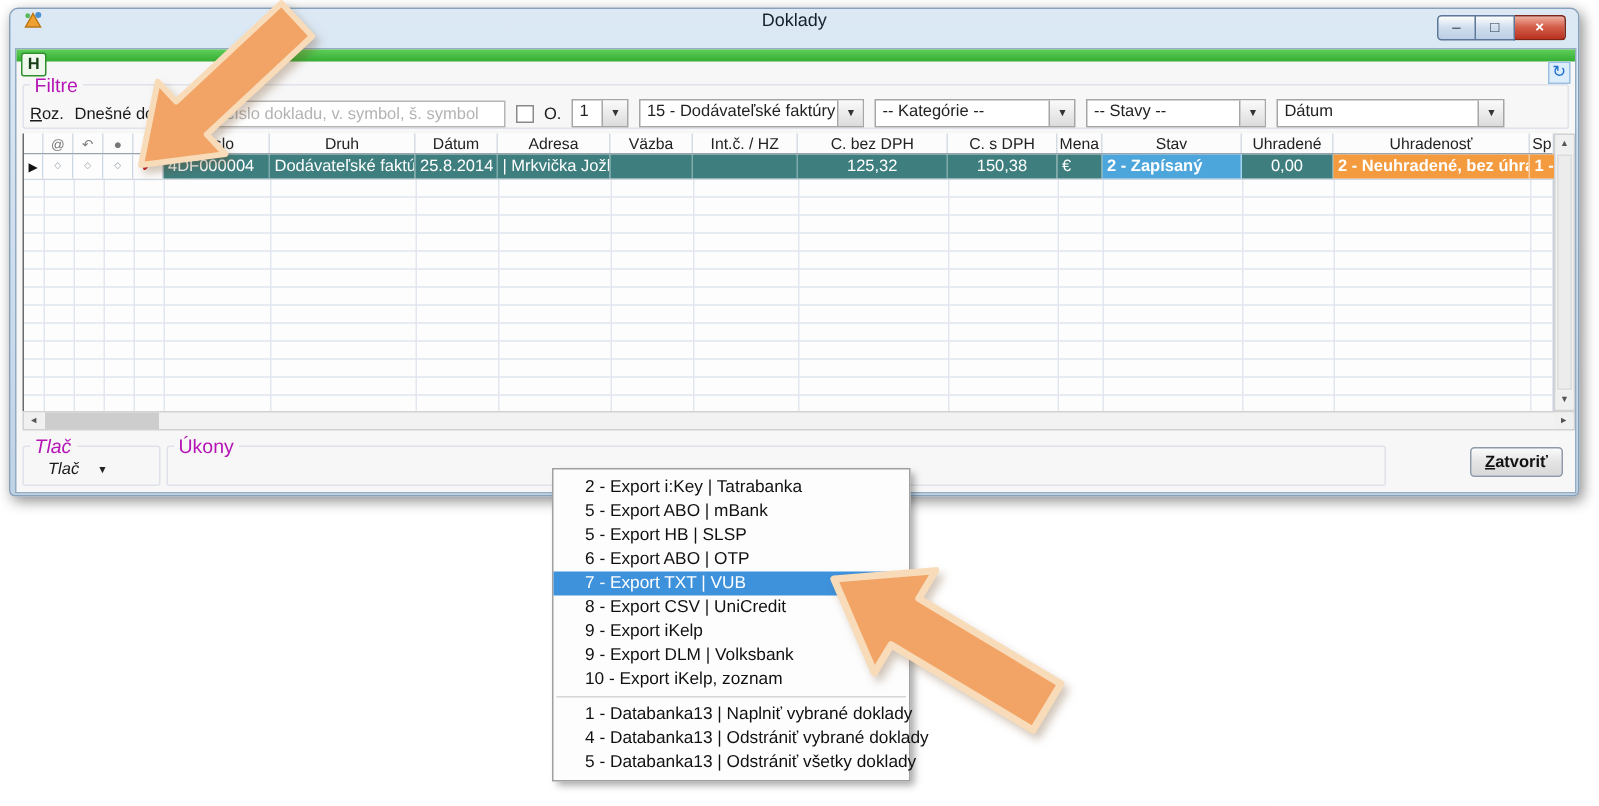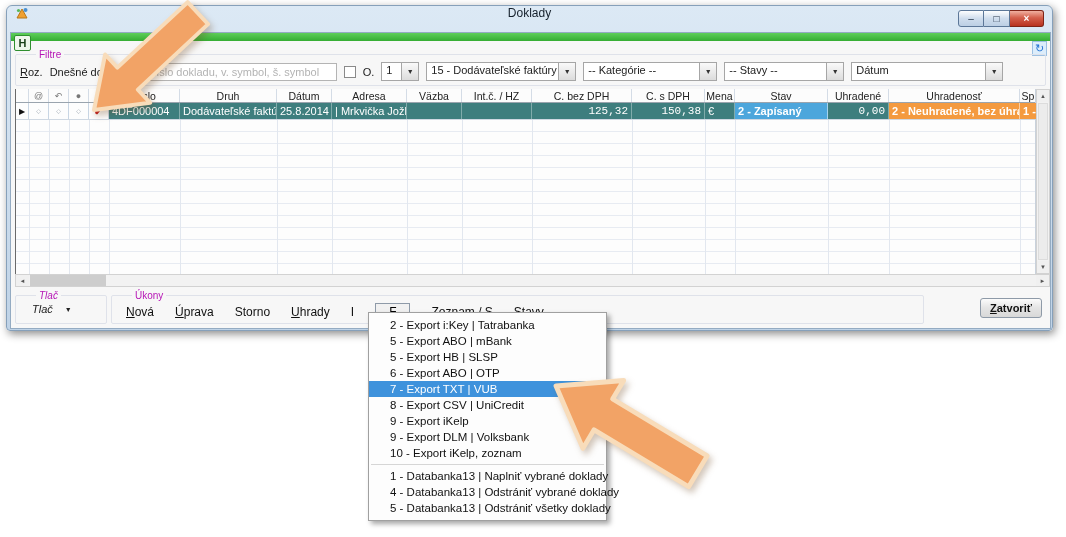--- a/index.html
+++ b/index.html
@@ -29,21 +29,21 @@
 
   .greenbar { position:absolute; left:0; top:0; right:0; height:8px; background:linear-gradient(#5ecf5a,#35ad33); }
   .hbtn { position:absolute; left:3px; top:2px; width:17px; height:16px; background:#eef8ec;
     border:1px solid #2f8f2f; border-radius:2px; font-weight:bold; font-size:11px; color:#173f17;
     display:flex; align-items:center; justify-content:center; z-index:2; }
   .sync { position:absolute; right:3px; top:8px; width:15px; height:15px; background:#dcedfb;
     border:1px solid #9cc0e2; color:#1f6fd0; font-size:11px; line-height:13px; text-align:center; }
 
   
   fieldset.group { border:1px solid #dfe2ea; border-radius:2px; background:transparent; }
-  fieldset.group legend { color:#b515b5; font-size:10px; padding:0 3px; margin-left:20px; }
+  fieldset.group legend { color:#b515b5; font-size:13px; padding:0 3px; margin-left:4px; }
   .filtre { position:absolute; left:4px; top:16px; width:1031px; height:37px; }
   .filtre .frow { display:flex; align-items:center; gap:7px; padding:2px 4px 0 4px; }
   .accel::first-letter { text-decoration:underline; }
   .lbl { white-space:nowrap; }
   .search-input { width:192px; height:18px; border:1px solid #b4b4b4; font-size:11px; padding:0 5px;
     font-family:"Liberation Sans", sans-serif; color:#333; }
   .search-input::placeholder { color:#b3b3b3; }
   .cb { width:12px; height:12px; border:1px solid #8a8a8a; background:#fff; display:inline-block; }
   .combo { display:flex; align-items:stretch; border:1px solid #a6a6a6; background:#fff; height:19px; }
   .combo-text { flex:1; padding:1px 4px 0 4px; white-space:nowrap; overflow:hidden; color:#222; }
@@ -62,21 +62,21 @@
   .gr > div:nth-child(16){width:61px}.gr > div:nth-child(17){width:131px}.gr > div:nth-child(18){width:17px}
   .ghead { height:14px; line-height:14px; background:#fcfcfc; border-bottom:1px solid #9aa4ae; }
   .ghead > div { text-align:center; border-right:1px solid #d4dce6; color:#222; font-size:10.5px; }
   .ghead .hicon { color:#777; font-size:9px; }
   .grow-data { height:17px; line-height:17px; border-bottom:1px solid #cfd8e2; }
   .grow-data > div { border-right:1px solid #c9d6e4; padding:0 3px; }
   .cell-white { background:#fdfdfd; text-align:center; color:#98a2ac; font-size:6px; padding:0 !important; }
   .cell-sel { background:#fdfdfd; text-align:center; color:#111; font-size:8px; padding:0 !important; }
   .cell-check { background:#fdfdfd; text-align:center; color:#c42020; font-size:11px; font-weight:bold; padding:0 !important; }
   .cell-teal { background:#3e7e7e; color:#fff; border-right:1px solid rgba(255,255,255,.35) !important; }
-  .num { text-align:right;font-family:Liberation Mono, monospace; }
+  .num { text-align:center; }
   .cell-stav { background:#4ca6dc; color:#fff; font-weight:bold; border-right:1px solid rgba(255,255,255,.5) !important; }
   .cell-orange { background:#f49a3f; color:#fff; font-weight:bold; border-right:1px solid rgba(255,255,255,.5) !important; }
   .empty-rows { position:relative; height:154px;
     background:repeating-linear-gradient(to bottom, transparent 0 11px, #e7ebf2 11px 12px); }
   .empty-rows i { position:absolute; top:0; bottom:0; width:1px; background:#e2e7ef; }
 
   
   .hscroll { position:absolute; left:4px; top:241px; width:1035px; height:13px; background:#f2f2f2;
     border:1px solid #d2d2d2; display:flex; align-items:center; }
   .vscroll { position:absolute; left:1025px; top:56px; width:14px; height:185px; background:#f2f2f2;
@@ -250,30 +250,20 @@
       <fieldset class="group tlac-group">
         <legend>Tlač</legend>
         <div class="print-btn">
           <span>Tlač</span>
           <span class="print-arrow">▼</span>
         </div>
       </fieldset>
 
       <fieldset class="group ukony-group">
         <legend>Úkony</legend>
-        <div class="flatrow">
-          <button class="flat-btn accel">Nová</button>
-          <button class="flat-btn accel">Úprava</button>
-          <button class="flat-btn">Storno</button>
-          <button class="flat-btn accel">Uhrady</button>
-          <button class="flat-btn">I</button>
-          <button class="f-btn">F</button>
-          <button class="flat-btn">Zoznam / S</button>
-          <button class="flat-btn">Stavy</button>
-        </div>
       </fieldset>
 
       <button class="close-btn accel">Zatvoriť</button>
     </div>
   </div>
 
   <div class="menu">
     <div class="mi">2 - Export i:Key | Tatrabanka</div>
     <div class="mi">5 - Export ABO | mBank</div>
     <div class="mi">5 - Export HB | SLSP</div>

